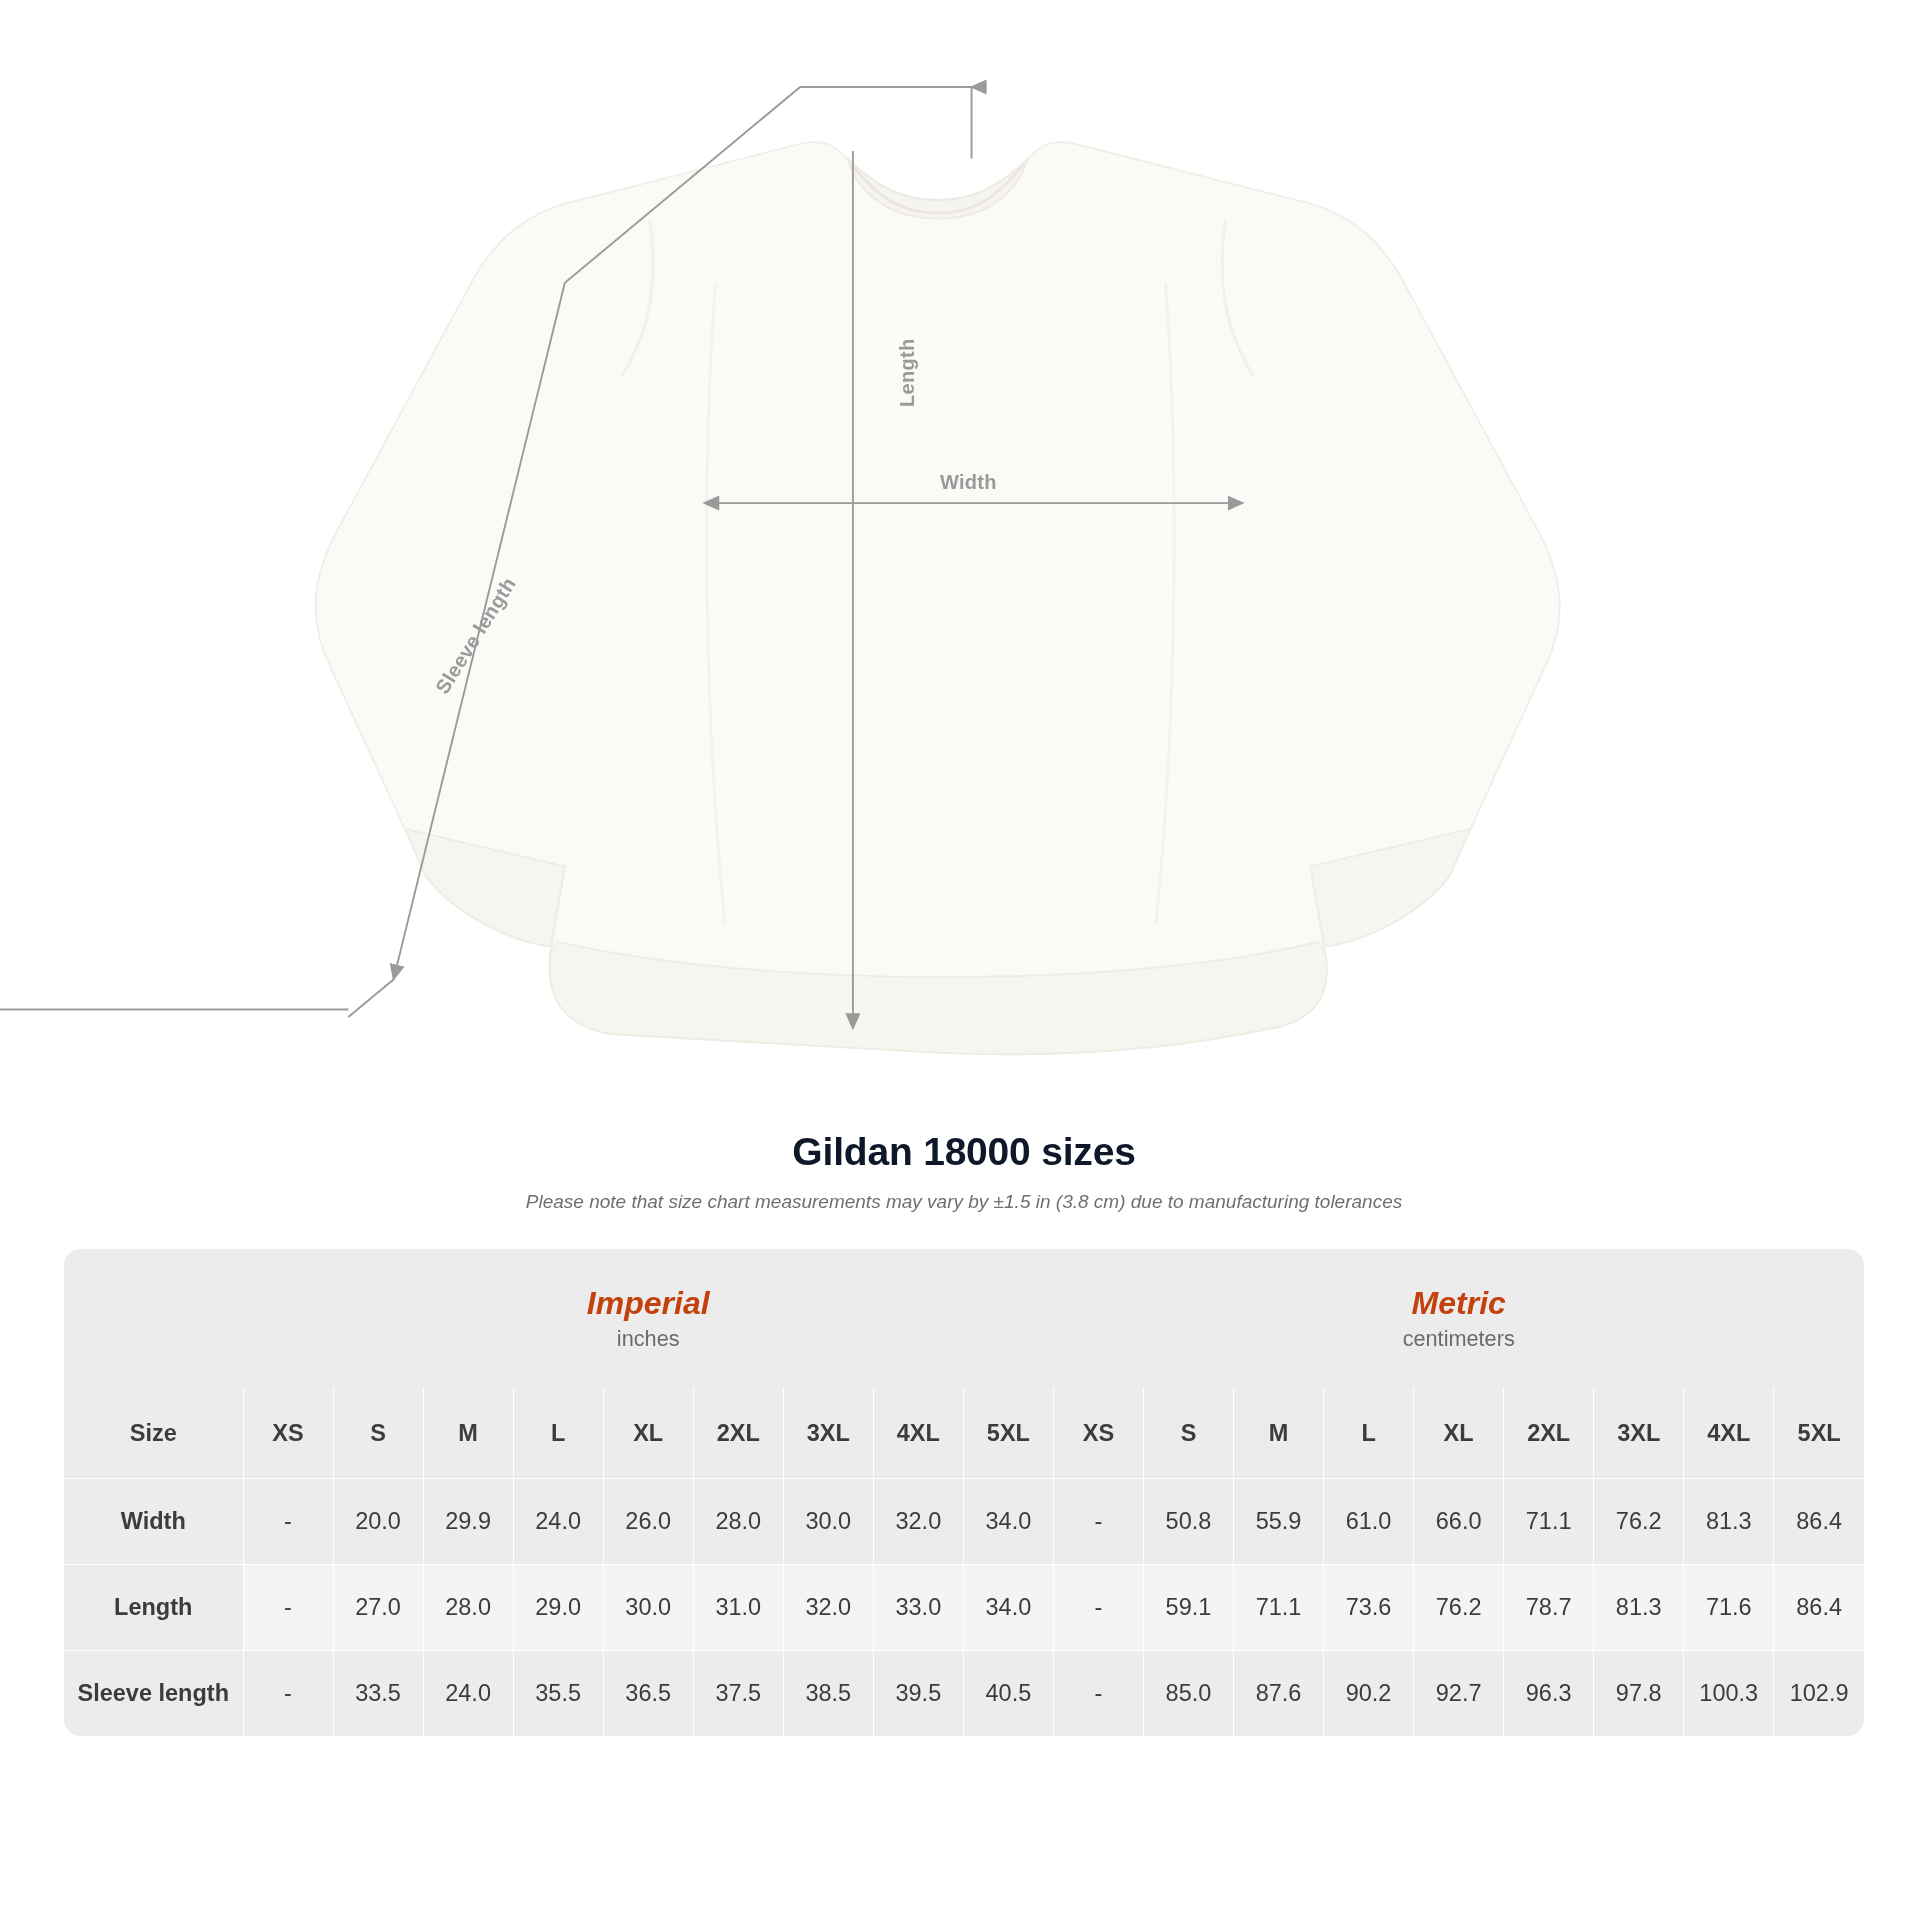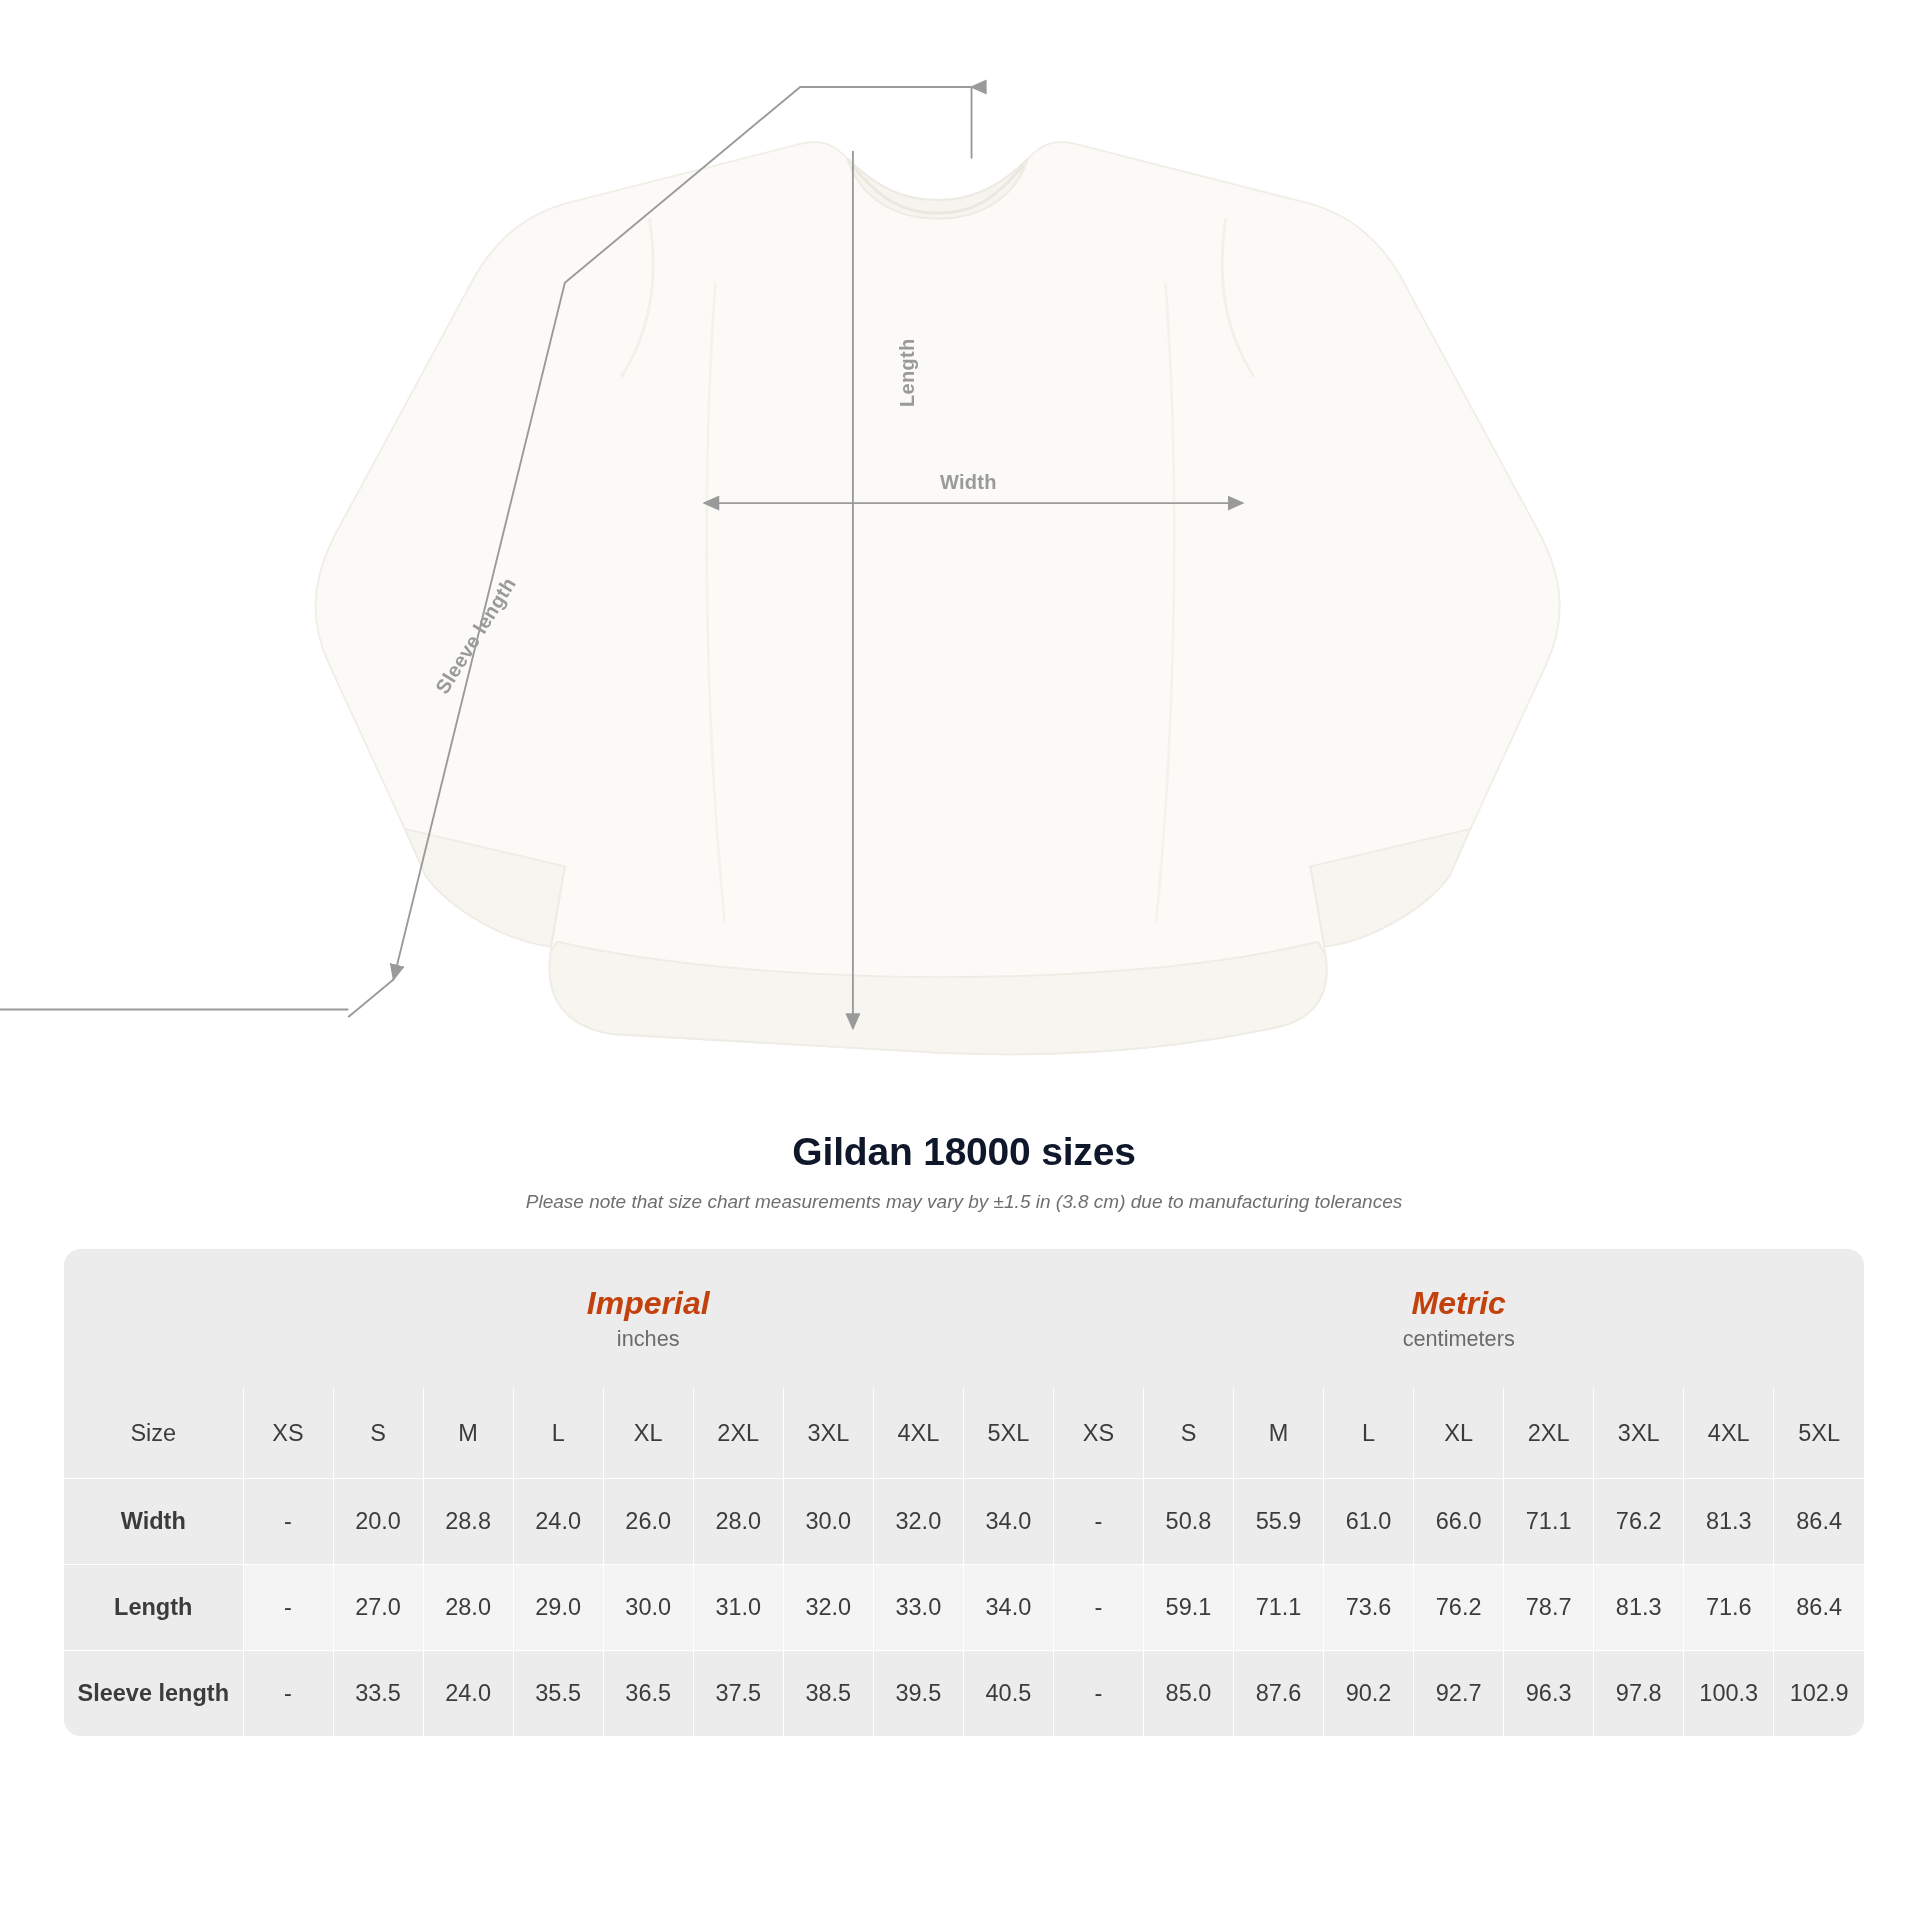--- a/index.html
+++ b/index.html
@@ -99,21 +99,21 @@
   }
   .unit-sub {
     font-size: 21.7px;
     color: #6b6b6b;
     line-height: 1.5;
   }
   .head-row td {
     height: 90px;
     background: #ececec;
     border-right: 1.9px solid #ffffff;
-    font-weight: normal;
+    font-weight: bold;
     color: #4a4a4a;
     font-size: 24.5px;
   }
   .head-row td:last-child { border-right: none; }
   .row-label {
     font-weight: bold;
     color: #4a4a4a;
     font-size: 24.5px;
     background: #ececec;
     border-right: 1.9px solid #ffffff;
@@ -249,21 +249,21 @@
           <td>2XL</td>
           <td>3XL</td>
           <td>4XL</td>
           <td>5XL</td>
         </tr>
 
         <tr class="data-row band-a">
           <td class="row-label">Width</td>
           <td>-</td>
           <td>20.0</td>
-          <td>28.8</td>
+          <td>29.9</td>
           <td>24.0</td>
           <td>26.0</td>
           <td>28.0</td>
           <td>30.0</td>
           <td>32.0</td>
           <td>34.0</td>
           <td>-</td>
           <td>50.8</td>
           <td>55.9</td>
           <td>61.0</td>

